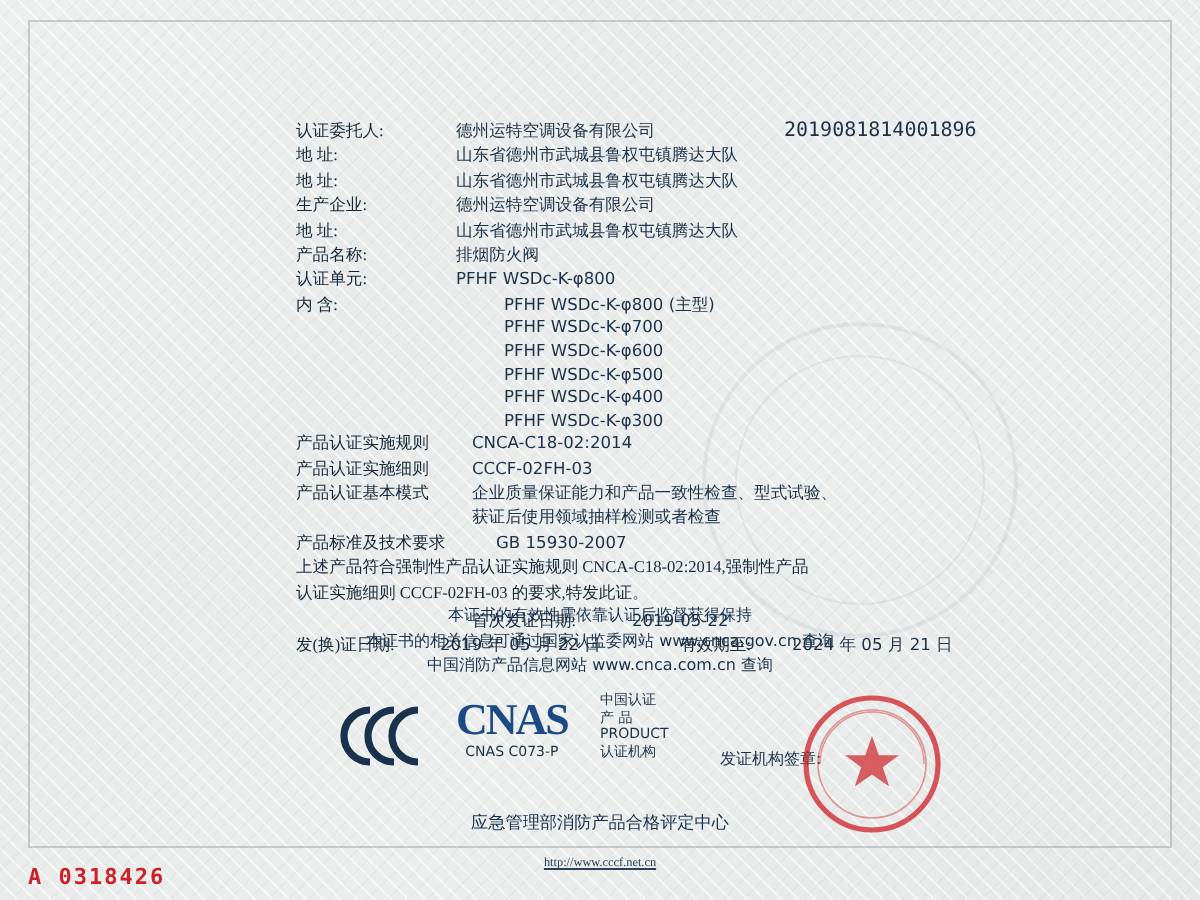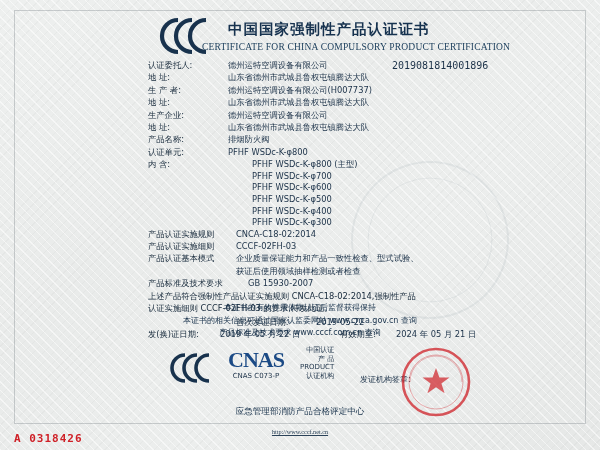--- a/index.html
+++ b/index.html
@@ -80,20 +80,21 @@
     height: 12.4px;
     font-size: 8.3px;
     color: #1a2b3c;
     font-family: "DejaVu Sans", sans-serif;
     white-space: nowrap;
   }
   .lbl {
     position: absolute;
     left: 148px;
     color: #15283a;
+    font-family: Liberation Serif, serif;
   }
   .val {
     position: absolute;
     left: 228px;
     color: #1b3148;
   }
   .val.indent2 { left: 252px; }
   .cert-no {
     position: absolute;
     left: 392px;
@@ -146,21 +147,21 @@
   }
   .cnas .sub {
     font-size: 7px;
     color: #1b3148;
     font-family: "DejaVu Sans", sans-serif;
     line-height: 9px;
   }
   .prodbox {
     position: absolute;
     left: 300px; top: 2px;
-    text-align: right;
+    text-align: left;
     font-size: 7px;
     line-height: 8.6px;
     color: #1b3148;
     font-family: "DejaVu Sans", sans-serif;
   }
   .seal-label {
     position: absolute;
     left: 360px; top: 30px;
     font-size: 8px;
     color: #1b3148;
@@ -227,48 +228,31 @@
 <div class="cert">
   <div class="inner-border"></div>
 
   <div class="watermark">
     <svg viewBox="0 0 260 180" width="260" height="180">
       <circle cx="130" cy="90" r="78" fill="none" stroke="#6b7e8a" stroke-width="2"></circle>
       <circle cx="130" cy="90" r="62" fill="none" stroke="#6b7e8a" stroke-width="1"></circle>
     </svg>
   </div>
 
-  <div class="header">
-    <div class="ccc-logo-head">
-      <svg viewBox="0 0 66 44" width="66" height="44">
-        <g fill="none" stroke="#18324d" stroke-width="4.2">
-          <path d="M26 6 A16 16 0 1 0 26 38"></path>
-          <path d="M40 6 A16 16 0 1 0 40 38"></path>
-          <path d="M54 6 A16 16 0 1 0 54 38"></path>
-        </g>
-      </svg>
-    </div>
-    <div class="title-zh">中国国家强制性产品认证证书</div>
-    <div class="title-en">CERTIFICATE FOR CHINA COMPULSORY PRODUCT CERTIFICATION</div>
-  </div>
 
   <div class="fields">
 
     <div class="row">
       <span class="lbl">认证委托人:</span>
       <span class="val">德州运特空调设备有限公司</span>
       <span class="cert-no">2019081814001896</span>
     </div>
     <div class="row">
       <span class="lbl">地    址:</span>
       <span class="val">山东省德州市武城县鲁权屯镇腾达大队</span>
-    </div>
-    <div class="row">
-      <span class="lbl">生 产 者:</span>
-      <span class="val">德州运特空调设备有限公司(H007737)</span>
     </div>
     <div class="row">
       <span class="lbl">地    址:</span>
       <span class="val">山东省德州市武城县鲁权屯镇腾达大队</span>
     </div>
     <div class="row">
       <span class="lbl">生产企业:</span>
       <span class="val">德州运特空调设备有限公司</span>
     </div>
     <div class="row">
@@ -339,21 +323,21 @@
       <span class="lbl" style="left:148px">发(换)证日期:</span>
       <span class="val" style="left:220px">2019 年 05 月 22 日</span>
       <span class="lbl" style="left:340px">有效期至:</span>
       <span class="val" style="left:396px">2024 年 05 月 21 日</span>
     </div>
   </div>
 
   <div class="notes">
     <div>本证书的有效性需依靠认证后监督获得保持</div>
     <div>本证书的相关信息可通过国家认监委网站 www.cnca.gov.cn 查询</div>
-    <div>产品标准及技术要求 www.cccf.com.cn 查询</div>
+    <div>中国消防产品信息网站 www.cnca.com.cn 查询</div>
   </div>
 
   <div class="logos">
     <div class="ccc-small">
       <svg viewBox="0 0 54 36" width="54" height="36">
         <g fill="none" stroke="#18324d" stroke-width="3.6">
           <path d="M21 5 A13 13 0 1 0 21 31"></path>
           <path d="M33 5 A13 13 0 1 0 33 31"></path>
           <path d="M45 5 A13 13 0 1 0 45 31"></path>
         </g>

